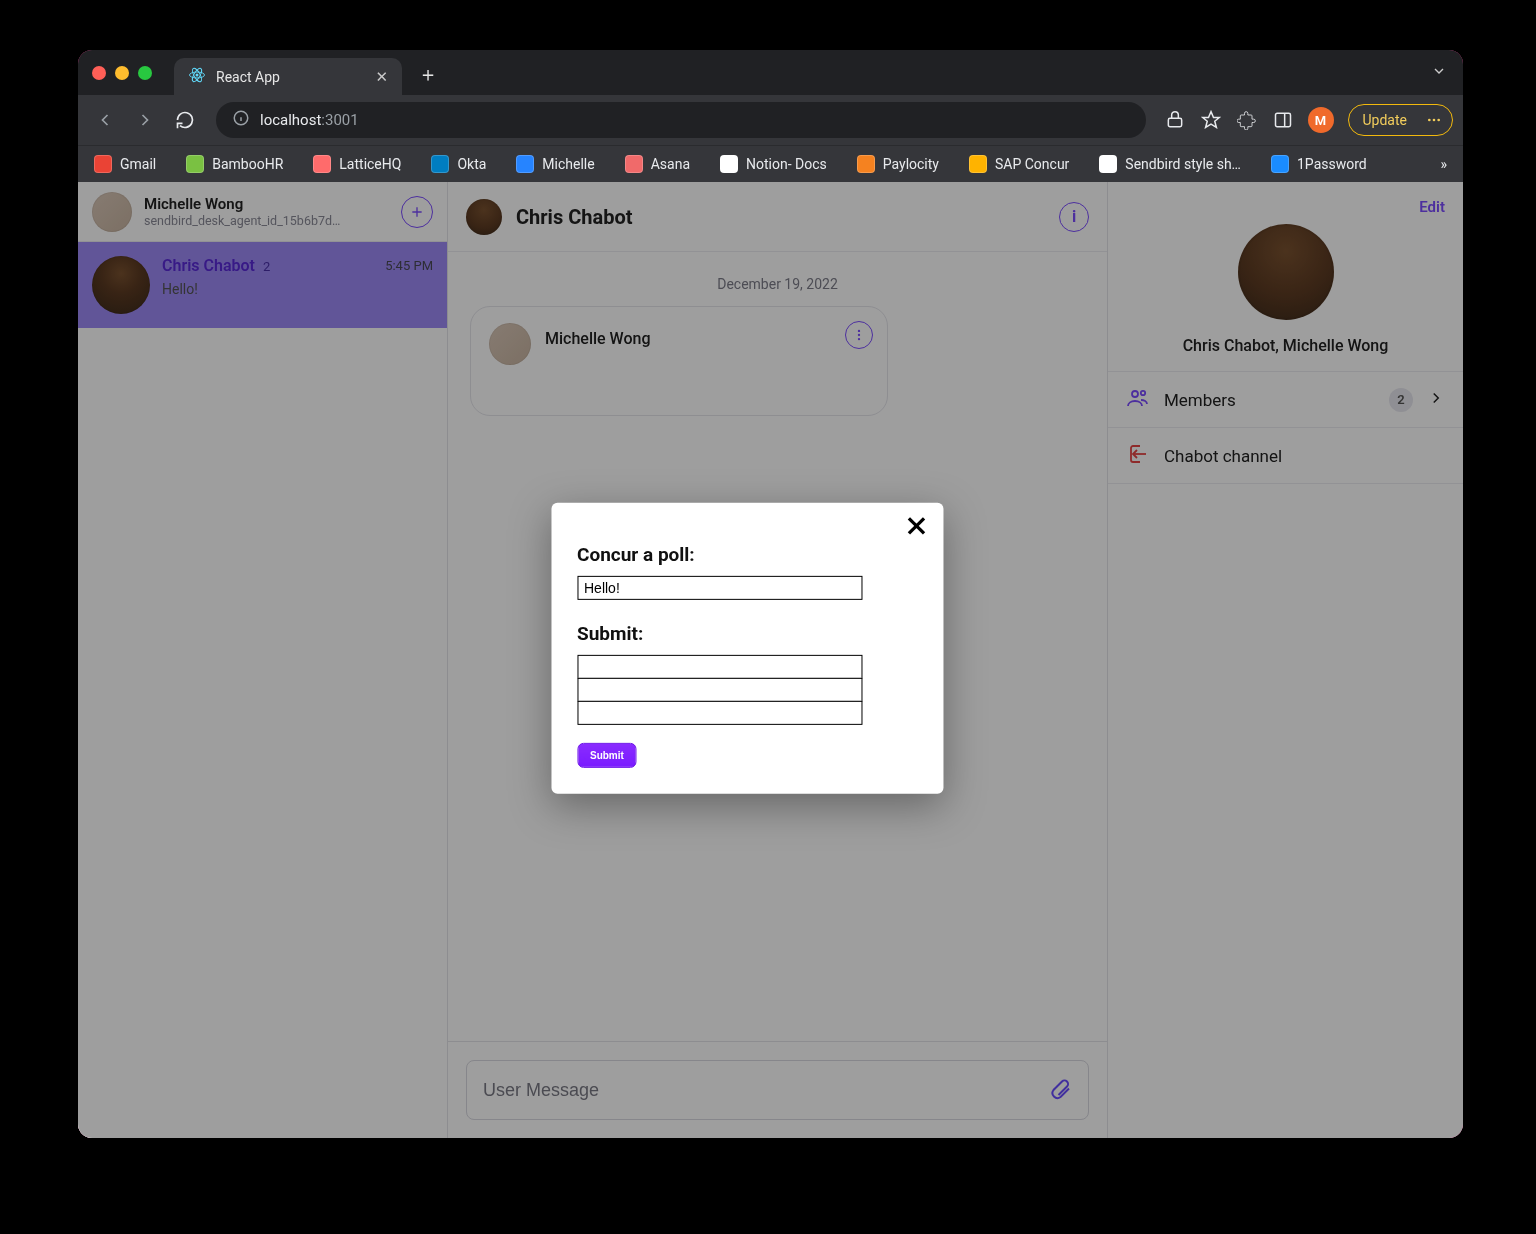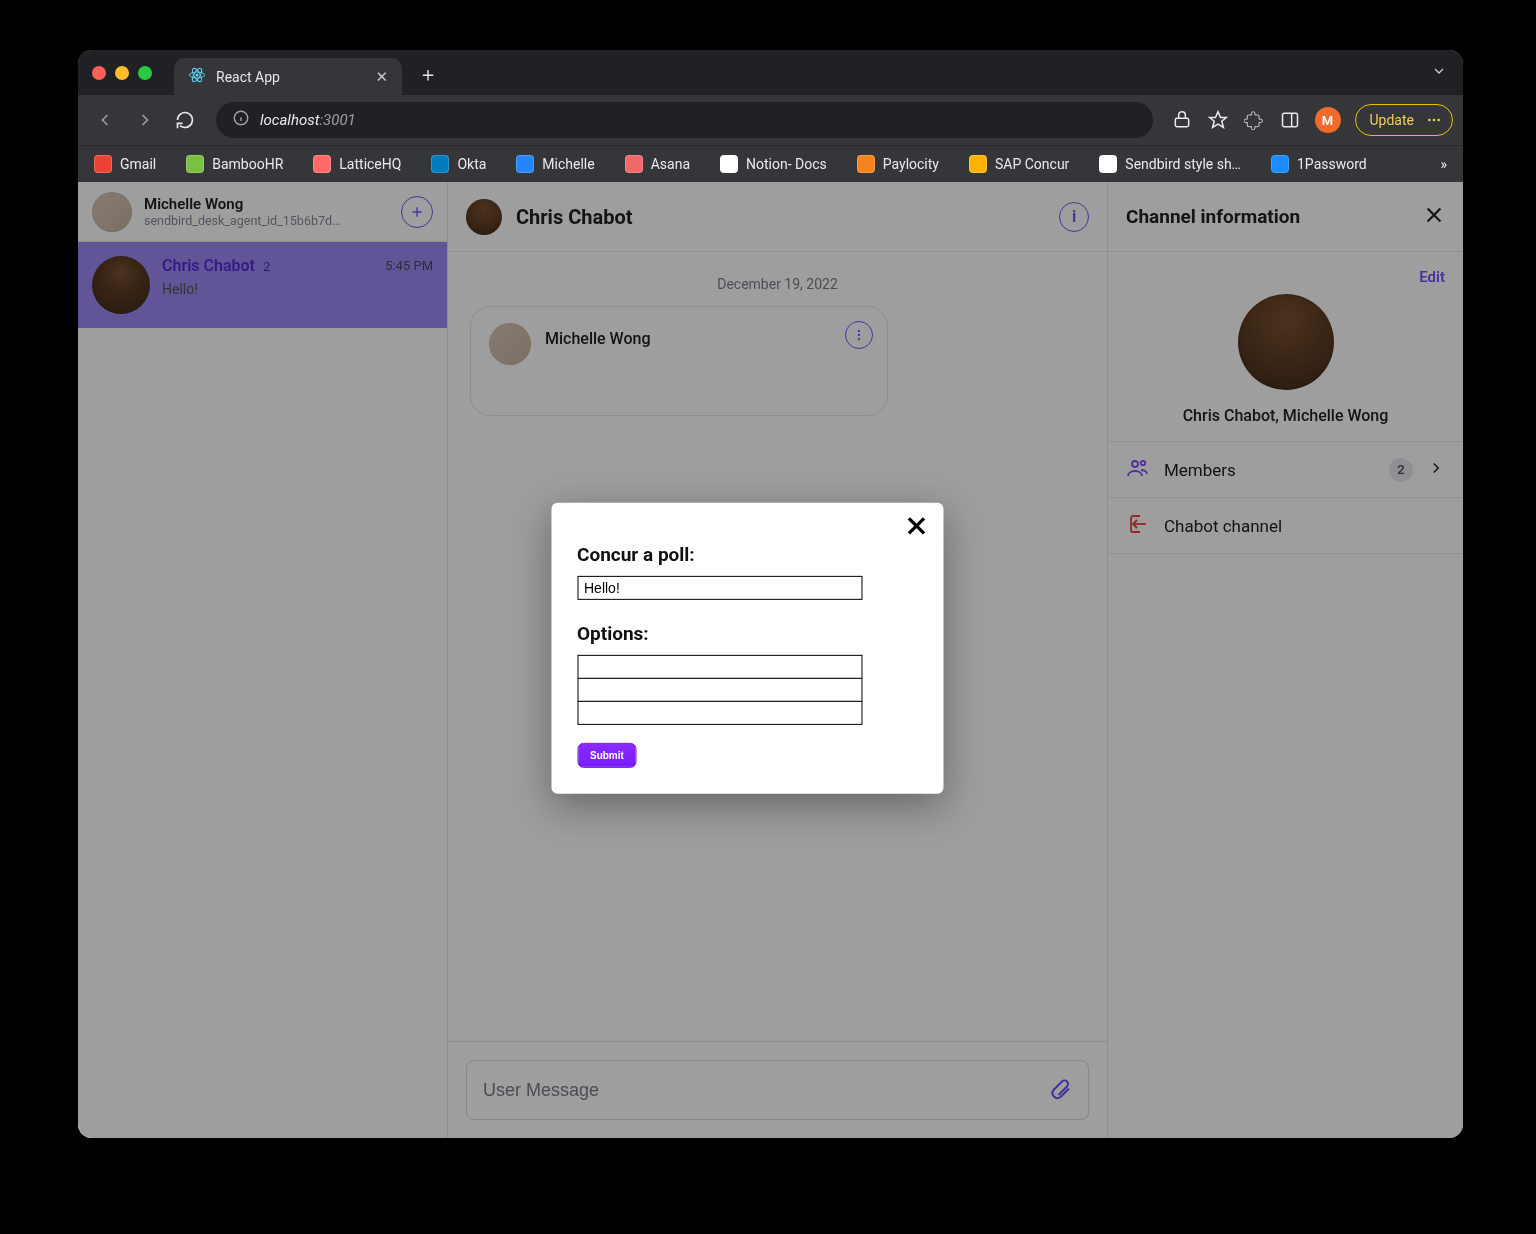--- a/index.html
+++ b/index.html
@@ -15,28 +15,28 @@
   .tab { height: 38px; background:#35363a; border-radius:10px 10px 0 0; display:flex; align-items:center; padding: 0 14px; gap:10px; color:#e6e6e6; font-size:14px; width: 228px; position: relative; top:4px;}
   .tab .react-icon svg { width:18px; height:18px; }
   .tab .close-x { margin-left:auto; color:#c9c9c9; font-size:15px; }
   .new-tab { color:#e6e6e6; margin-left:16px; font-size:20px; position:relative; top:2px;}
   .chev-down { margin-left:auto; margin-right:16px; color:#ccc; }
   
   .toolbar { height: 50px; background:#35363a; display:flex; align-items:center; padding:0 10px; gap:6px; }
   .nav-btn { width:34px; height:34px; display:flex; align-items:center; justify-content:center; border-radius:50%; }
   .nav-btn svg { width:20px; height:20px; stroke:#9aa0a6; fill:none; }
   .nav-btn.enabled svg { stroke:#e8eaed; }
-  .omnibox { flex:1; height:36px; background:#202124; border-radius:20px; display:flex; align-items:center; padding:0 16px; gap:10px; margin:0 8px;font-style:italic;}
+  .omnibox { flex:1; height:36px; background:#202124; border-radius:20px; display:flex; align-items:center; padding:0 16px; gap:10px; margin:0 8px;}
   .omnibox svg { width:18px; height:18px; }
   .url { color:#e8eaed; font-size:15px; }
   .url .dim { color:#9aa0a6; }
   .tool-icon { width:30px; height:30px; display:flex; align-items:center; justify-content:center; }
   .tool-icon svg { width:20px; height:20px; stroke:#e8eaed; fill:none;}
   .avatar-chip { width:26px; height:26px; border-radius:50%; background:#f06a2b; color:#fff; font-size:13px; font-weight:600; display:flex; align-items:center; justify-content:center; margin:0 4px;}
-  .update-pill { height:32px; border:1.5px solid #f2b90d; border-radius:20px; color:#f2cd5c; display:flex; align-items:center; padding:0 10px 0 14px; gap:12px; font-size:14px; margin-left:4px;}
+  .update-pill { height:32px; border:1.5px solid #f2b90d; border-radius:20px; color:#f2cd5c; display:flex; align-items:center; padding:0 10px 0 14px; gap:19px; font-size:14px; margin-left:4px;}
   .update-pill svg { width:16px; height:16px; }
   
   .bookmarks { height:37px; background:#35363a; border-top:1px solid #2a2b2e; display:flex; align-items:center; padding:0 8px; gap:6px; color:#e8eaed; font-size:14px;}
   .bm { display:flex; align-items:center; gap:8px; padding:4px 8px; border-radius:6px; white-space:nowrap;}
   .bm .ficon { width:18px; height:18px; display:flex; align-items:center; justify-content:center; }
   .bm .ficon span { display:inline-block; width:18px; height:18px; border-radius:4px; }
   .bm-overflow { margin-left:auto; color:#e8eaed; padding-right:8px;}
   
   .viewport { position:relative; width:100%; height: calc(100% - 45px - 50px - 37px); background:#fff; display:flex; }
   .chat-sidebar { width:370px; border-right:1px solid #e4e4e9; background:#fff; display:flex; flex-direction:column; }
@@ -329,29 +329,20 @@
             <span class="attach">
               <svg width="24" height="24" viewBox="0 0 24 24" fill="none" stroke-width="2">
                   <path d="M21 12.5l-8.5 8.5a5 5 0 0 1-7-7L14 5.5a3.5 3.5 0 0 1 5 5L10.5 19"></path>
                 </svg>
             </span>
           </div>
         </div>
       </div>
 
       <div class="info-panel">
-        <div class="info-header">
-          <span class="t">Channel information</span>
-          <span class="x">
-            <svg viewBox="0 0 24 24" fill="none" stroke="#222" stroke-width="2.4">
-                <line x1="5" y1="5" x2="19" y2="19"></line>
-                <line x1="19" y1="5" x2="5" y2="19"></line>
-              </svg>
-          </span>
-        </div>
         <div class="info-body">
           <span class="edit">Edit</span>
           <div class="big-av-wrap">
             <div class="big-av"></div>
             <div class="chan-names">Chris Chabot, Michelle Wong</div>
           </div>
         </div>
         <div class="info-row">
           <span class="ic">
             <svg viewBox="0 0 24 24" fill="none" stroke="#7c4dff" stroke-width="1.8">
@@ -383,21 +374,21 @@
 
       <div class="modal">
         <span class="m-close">
           <svg viewBox="0 0 24 24" fill="none" stroke="#000" stroke-width="3">
               <line x1="5" y1="5" x2="19" y2="19"></line>
               <line x1="19" y1="5" x2="5" y2="19"></line>
             </svg>
         </span>
         <h3>Concur a poll:</h3>
         <input type="text" value="Hello!" style="">
-        <h3>Options:</h3>
+        <h3>Submit:</h3>
         <div class="opt-stack">
           <input type="text" value="" style="">
           <input type="text" value="" style="">
           <input type="text" value="" style="">
         </div>
         <button class="submit">Submit</button>
       </div>
     </div>
   </div>
 </div>

